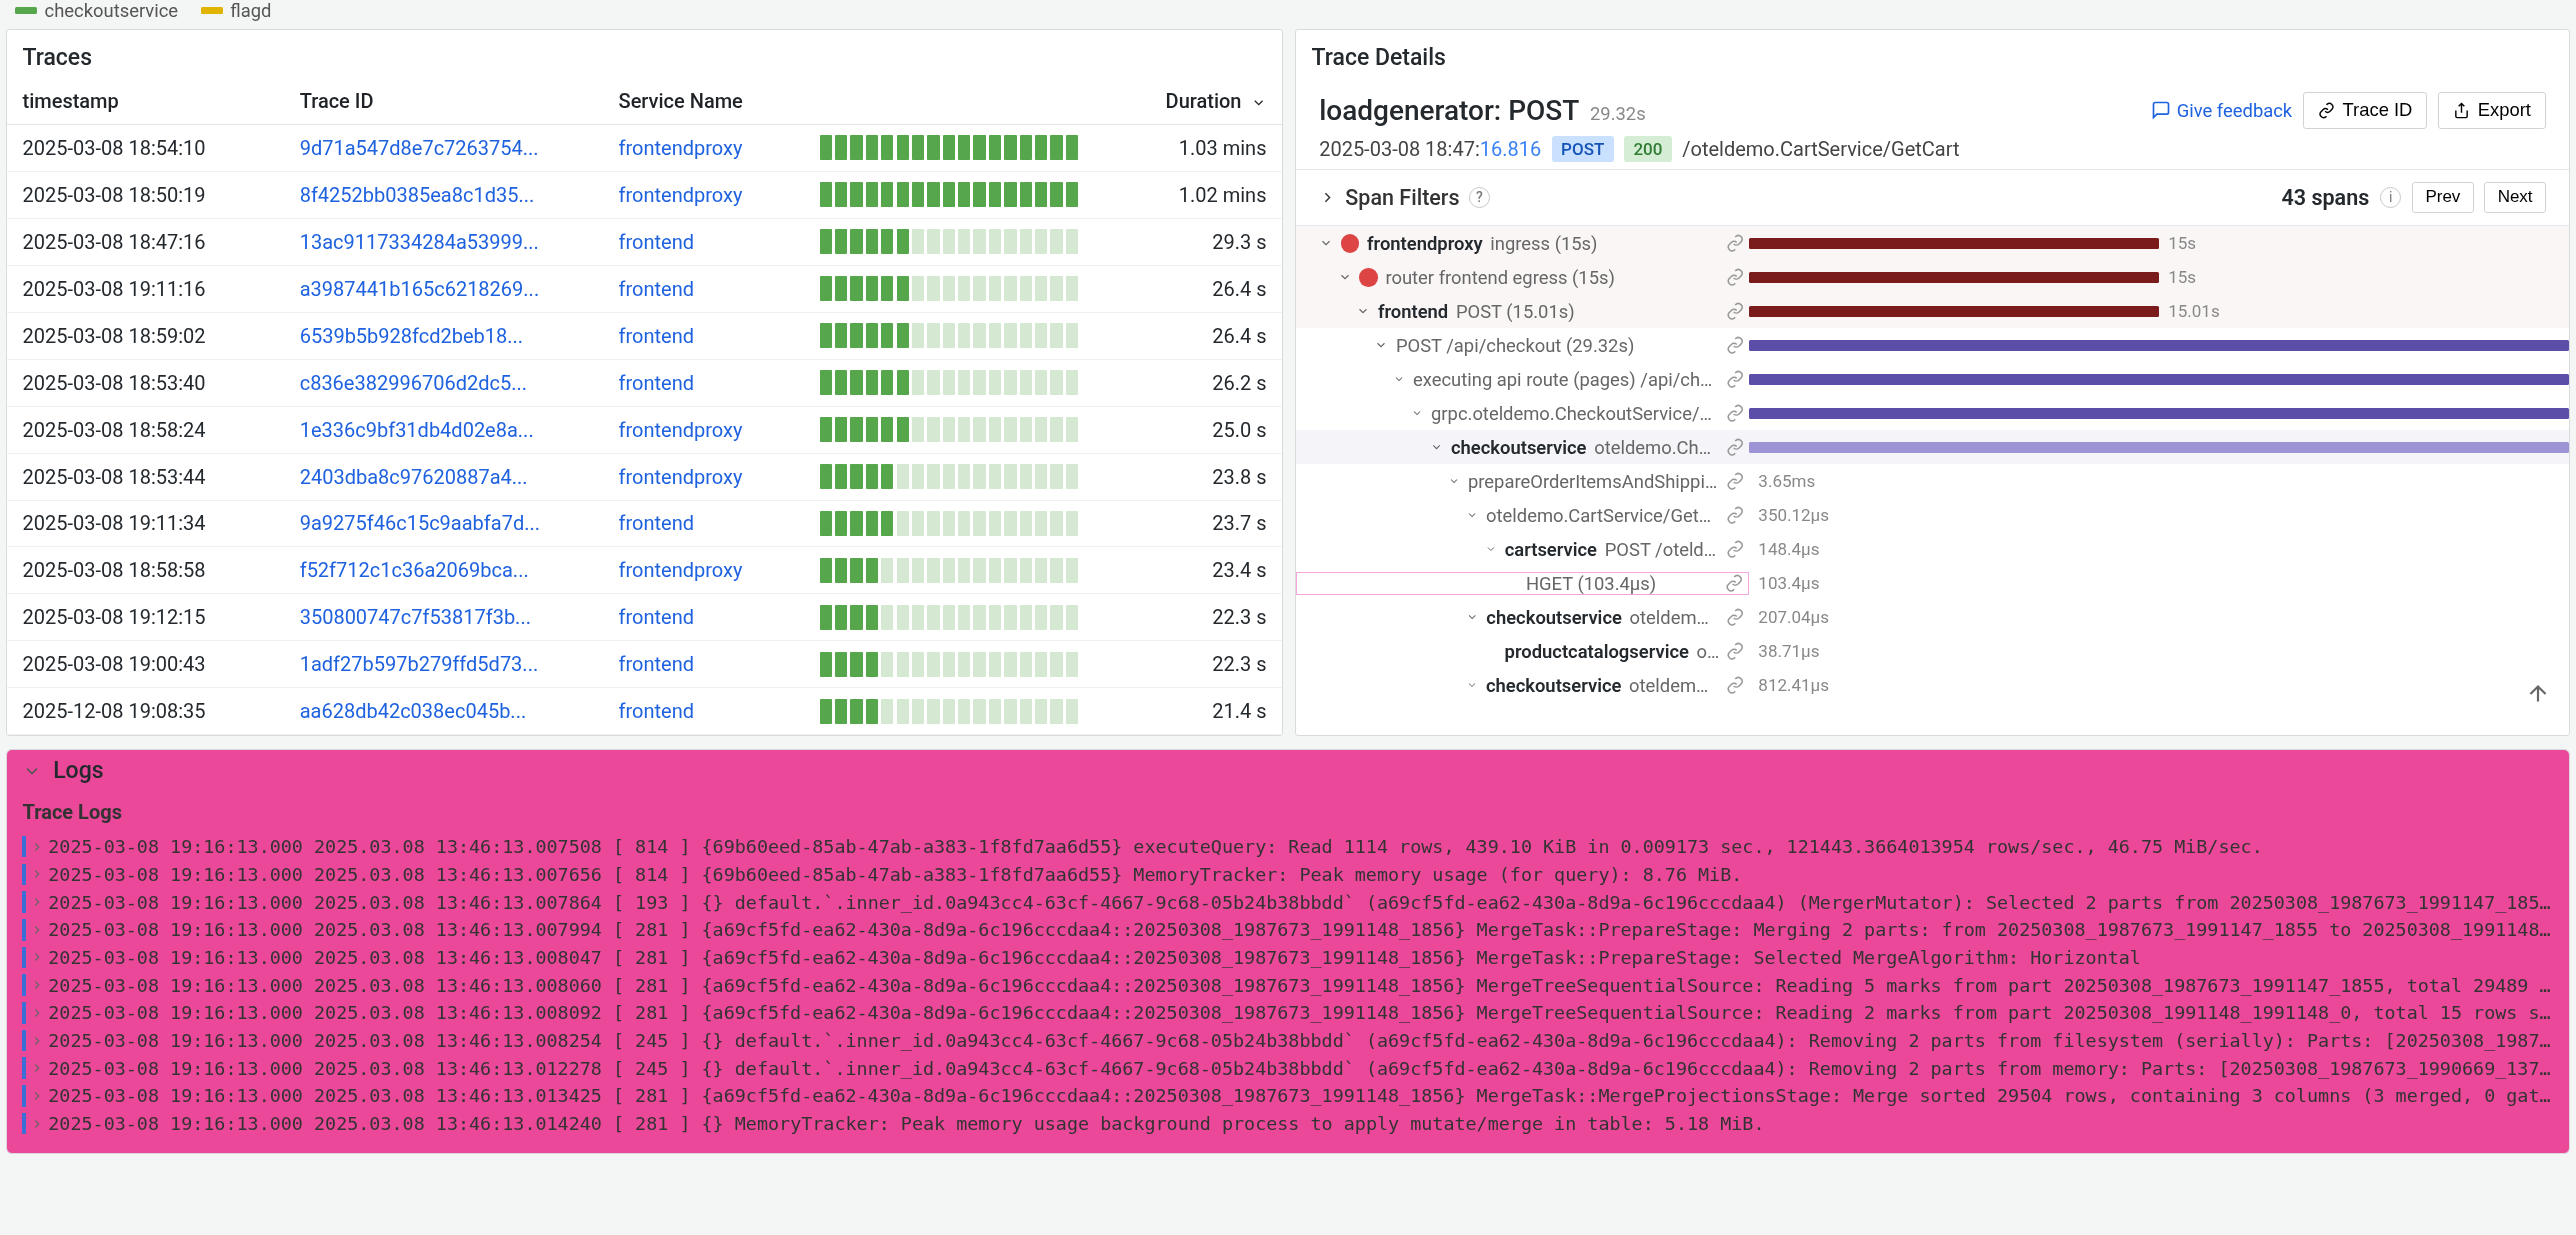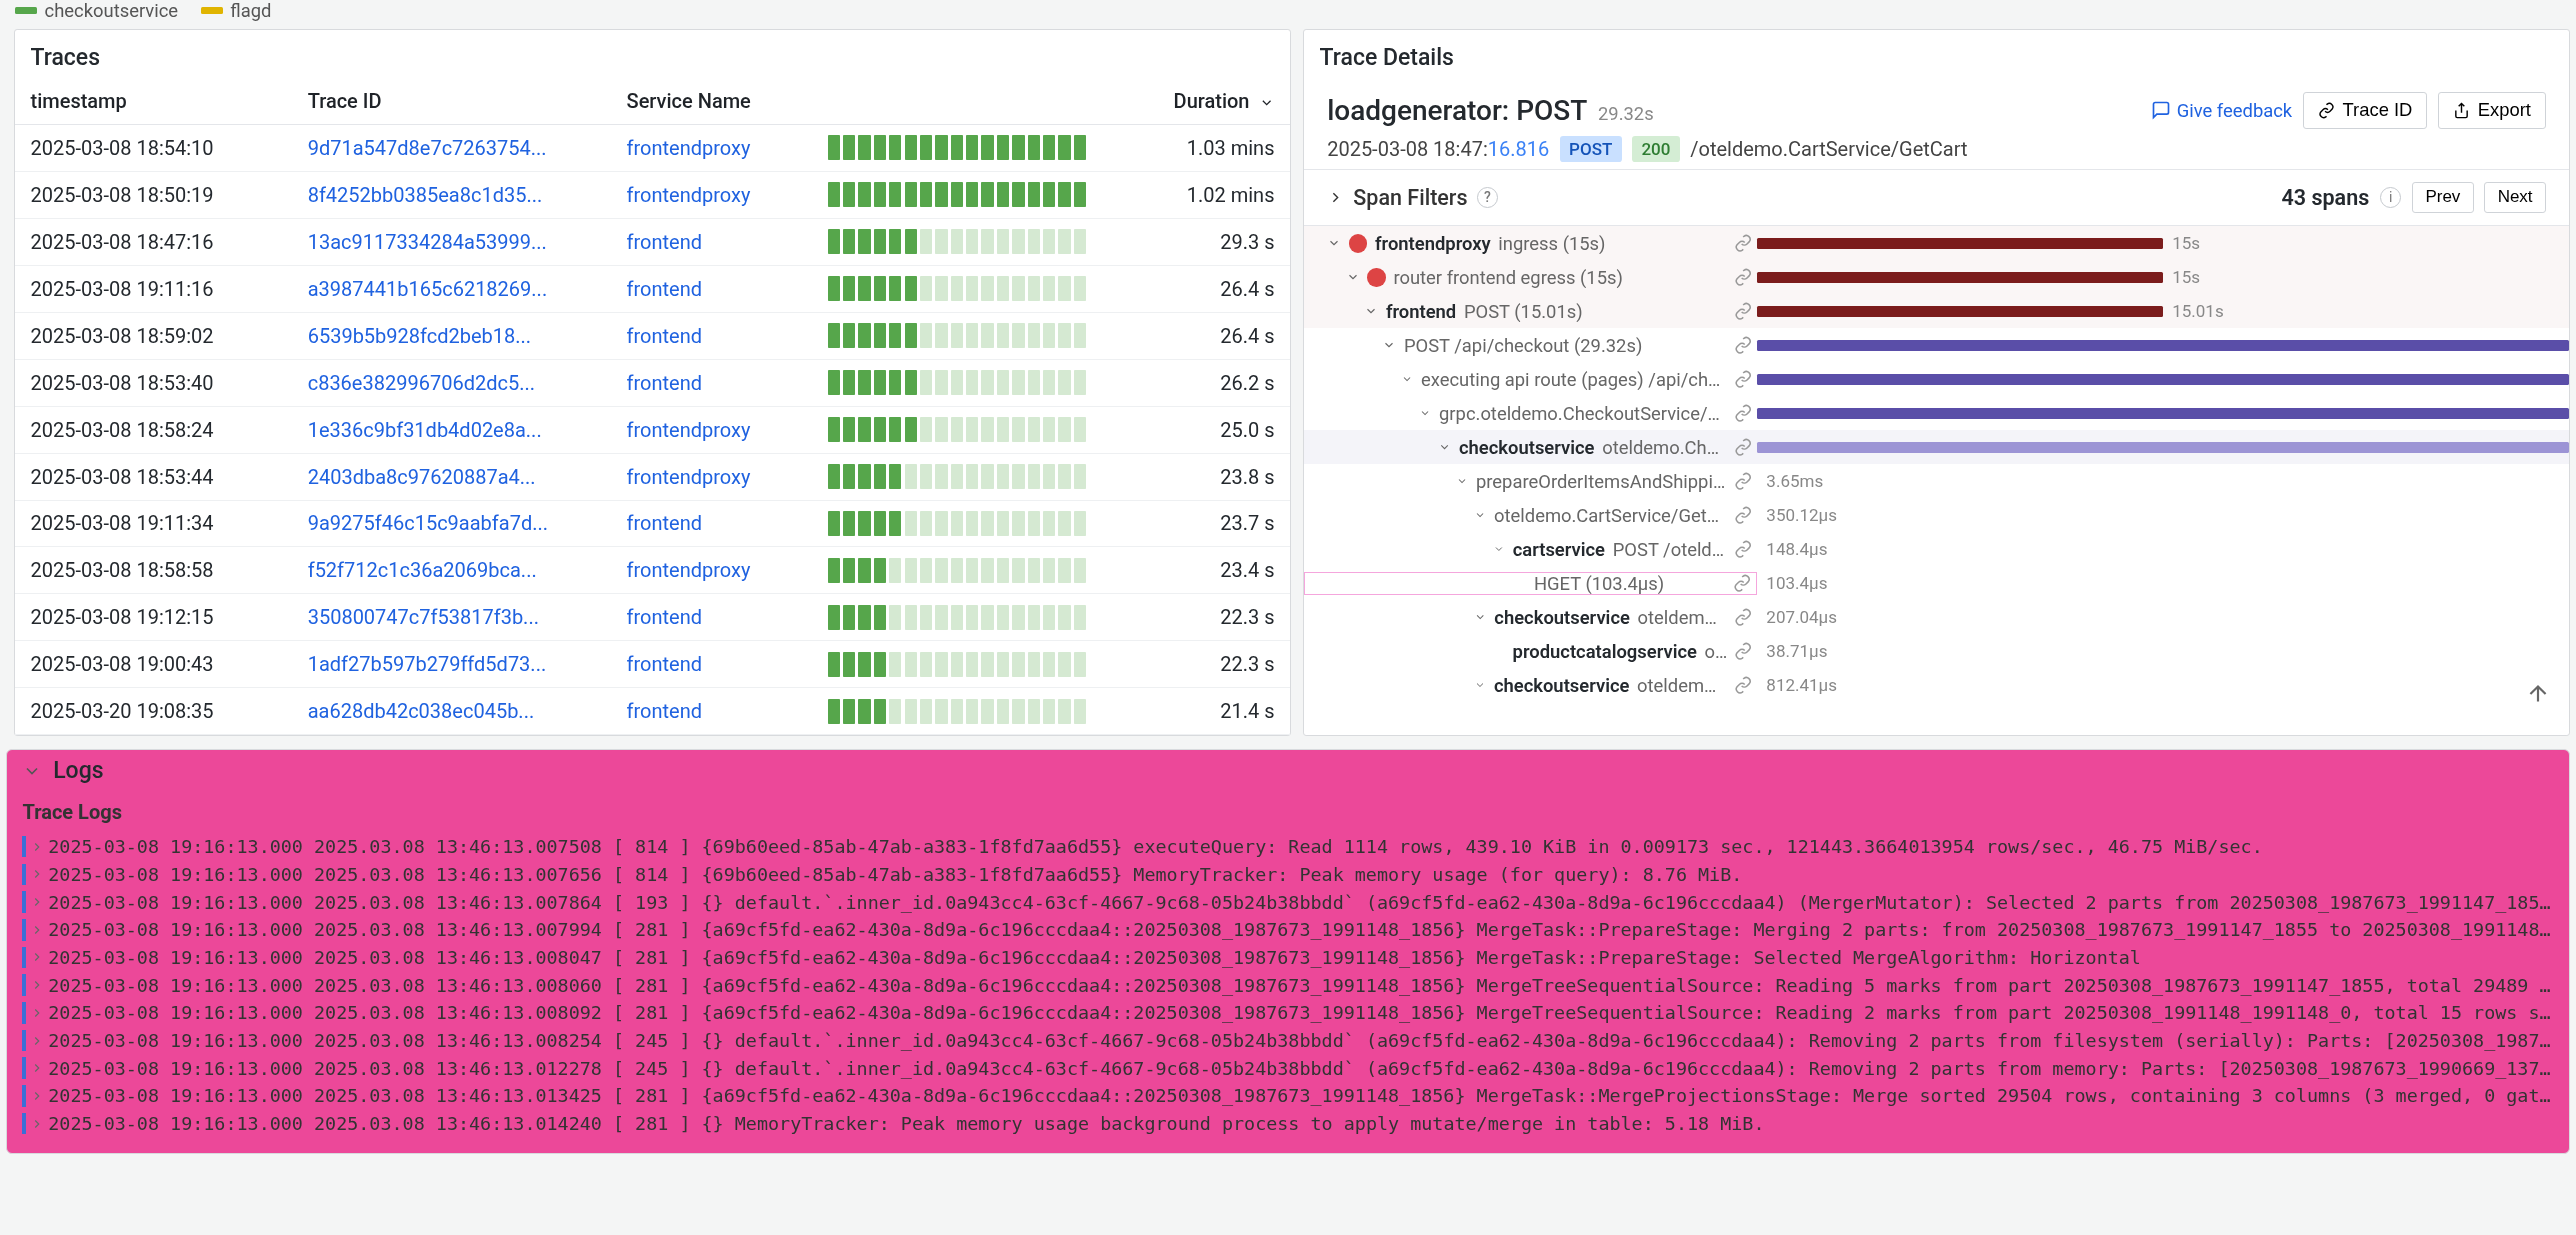--- a/index.html
+++ b/index.html
@@ -25,21 +25,21 @@
 .sw-yellow { background: #e0b400; }
 
 .row { display: flex; gap: 12.3px; padding: 0 6.1px; }
 .panel {
   background: #fff;
   border: 0.8px solid #d8dadd;
   border-radius: 3.1px;
   flex: 1;
   min-width: 0;
 }
-.panel-traces { flex: 0 0 49.8%; margin-left: 8px; }
+.panel-traces { flex: 0 0 49.8%; }
 .panel-details { flex: 1; }
 
 .panel-title {
   font-size: 23px;
   font-weight: 500;
   padding: 14px 15.4px 7.7px;
   color: #24292e;
 }
 
 
@@ -483,21 +483,21 @@
                 <div class="seg faded"></div>
                 <div class="seg faded"></div>
                 <div class="seg faded"></div>
                 <div class="seg faded"></div>
                 <div class="seg faded"></div>
               </div>
             </td>
     <td class="dur">22.3 s</td>
           </tr>
           <tr>
-    <td>2025-03-20 19:08:35</td>
+    <td>2025-12-08 19:08:35</td>
     <td class="traceid">aa628db42c038ec045b...</td>
     <td class="svc">frontend</td>
     <td class="barcell">
               <div class="segbar">
                 <div class="seg"></div>
                 <div class="seg"></div>
                 <div class="seg"></div>
                 <div class="seg"></div>
                 <div class="seg faded"></div>
                 <div class="seg faded"></div>

